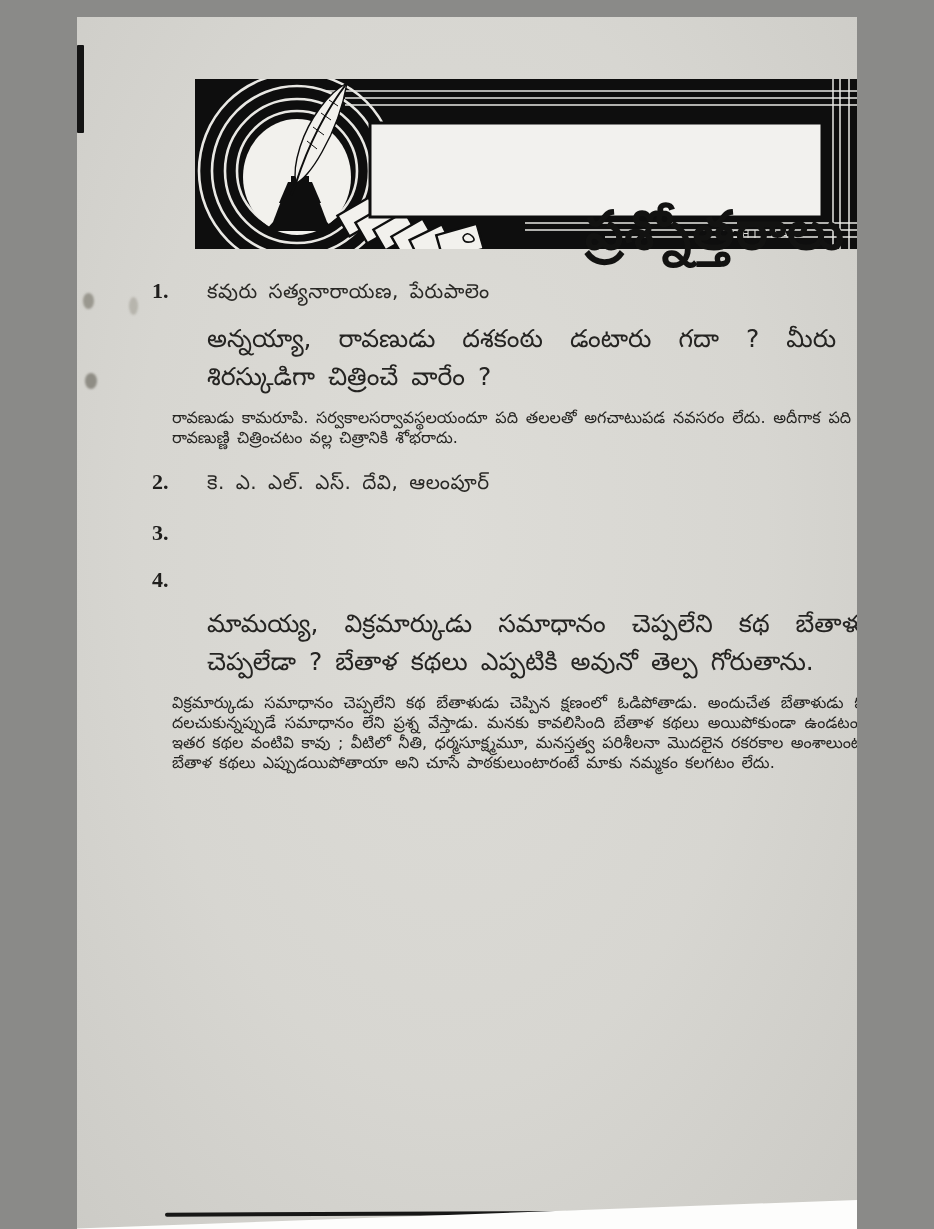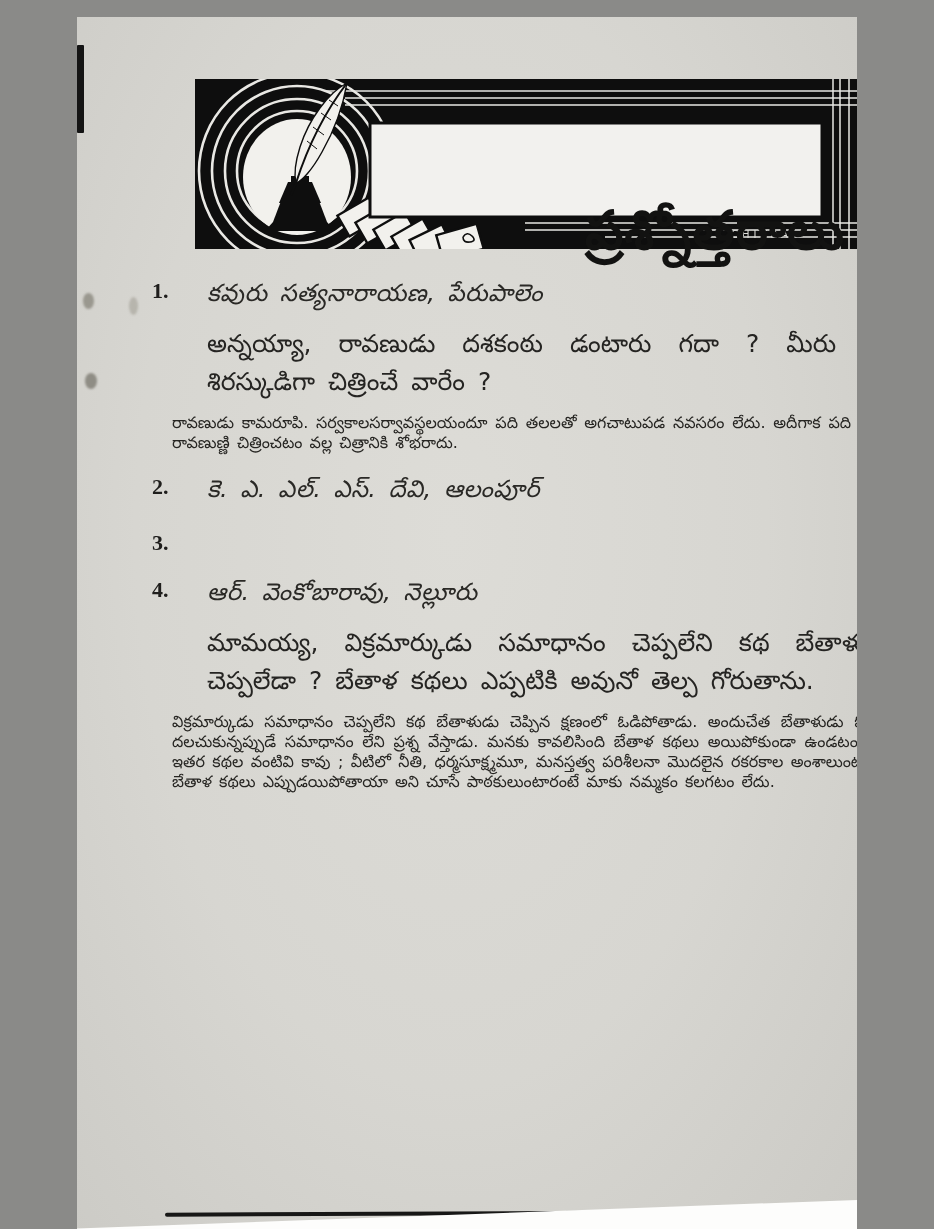--- a/index.html
+++ b/index.html
@@ -33,21 +33,21 @@
   .qa-list{position:absolute;left:75px;top:260px;width:742px;}
   .qa-item{margin-bottom:20px;}
   .qa-head{display:flex;align-items:flex-start;}
   .qa-number{
     width:55px;flex:0 0 55px;
     font-family:"Liberation Serif", serif;
     font-size:22px;font-weight:700;color:#1f1e1c;
     padding-top:1px;
   }
   .qa-name{
-    font-size:24px;font-style:italic;color:#2a2926;
+    font-size:20px;color:#2a2926;
     letter-spacing:0.5px;word-spacing:4px;
     padding-top:2px;
   }
   .qa-question{
     margin:12px 0 12px 55px;
     font-size:25px;line-height:38px;
     text-align:justify;word-spacing:5px;color:#252422;
   }
   .qa-answer{
     margin:0 0 6px 20px;
@@ -155,21 +155,20 @@
 
     <div class="qa-item">
       <div class="qa-head">
         <div class="qa-number">3.</div>
       </div>
     </div>
 
     <div class="qa-item">
       <div class="qa-head">
         <div class="qa-number">4.</div>
-        <div class="qa-name">ఆర్. వెంకోబారావు, నెల్లూరు</div>
       </div>
       <div class="qa-question">మామయ్య, విక్రమార్కుడు సమాధానం చెప్పలేని కథ బేతాళుడు చెప్పలేడా ? బేతాళ కథలు ఎప్పటికి అవునో తెల్ప గోరుతాను.</div>
       <div class="qa-answer">విక్రమార్కుడు సమాధానం చెప్పలేని కథ బేతాళుడు చెప్పిన క్షణంలో ఓడిపోతాడు. అందుచేత బేతాళుడు ఓడిపో దలచుకున్నప్పుడే సమాధానం లేని ప్రశ్న వేస్తాడు. మనకు కావలిసింది బేతాళ కథలు అయిపోకుండా ఉండటం. ఇవి ఇతర కథల వంటివి కావు ; వీటిలో నీతి, ధర్మసూక్ష్మమూ, మనస్తత్వ పరిశీలనా మొదలైన రకరకాల అంశాలుంటాయి. బేతాళ కథలు ఎప్పుడయిపోతాయా అని చూసే పాఠకులుంటారంటే మాకు నమ్మకం కలగటం లేదు.</div>
     </div>
 
   </div>
 
   <div class="bottom-rule"></div>
   <div class="paper-curl"></div>
 

